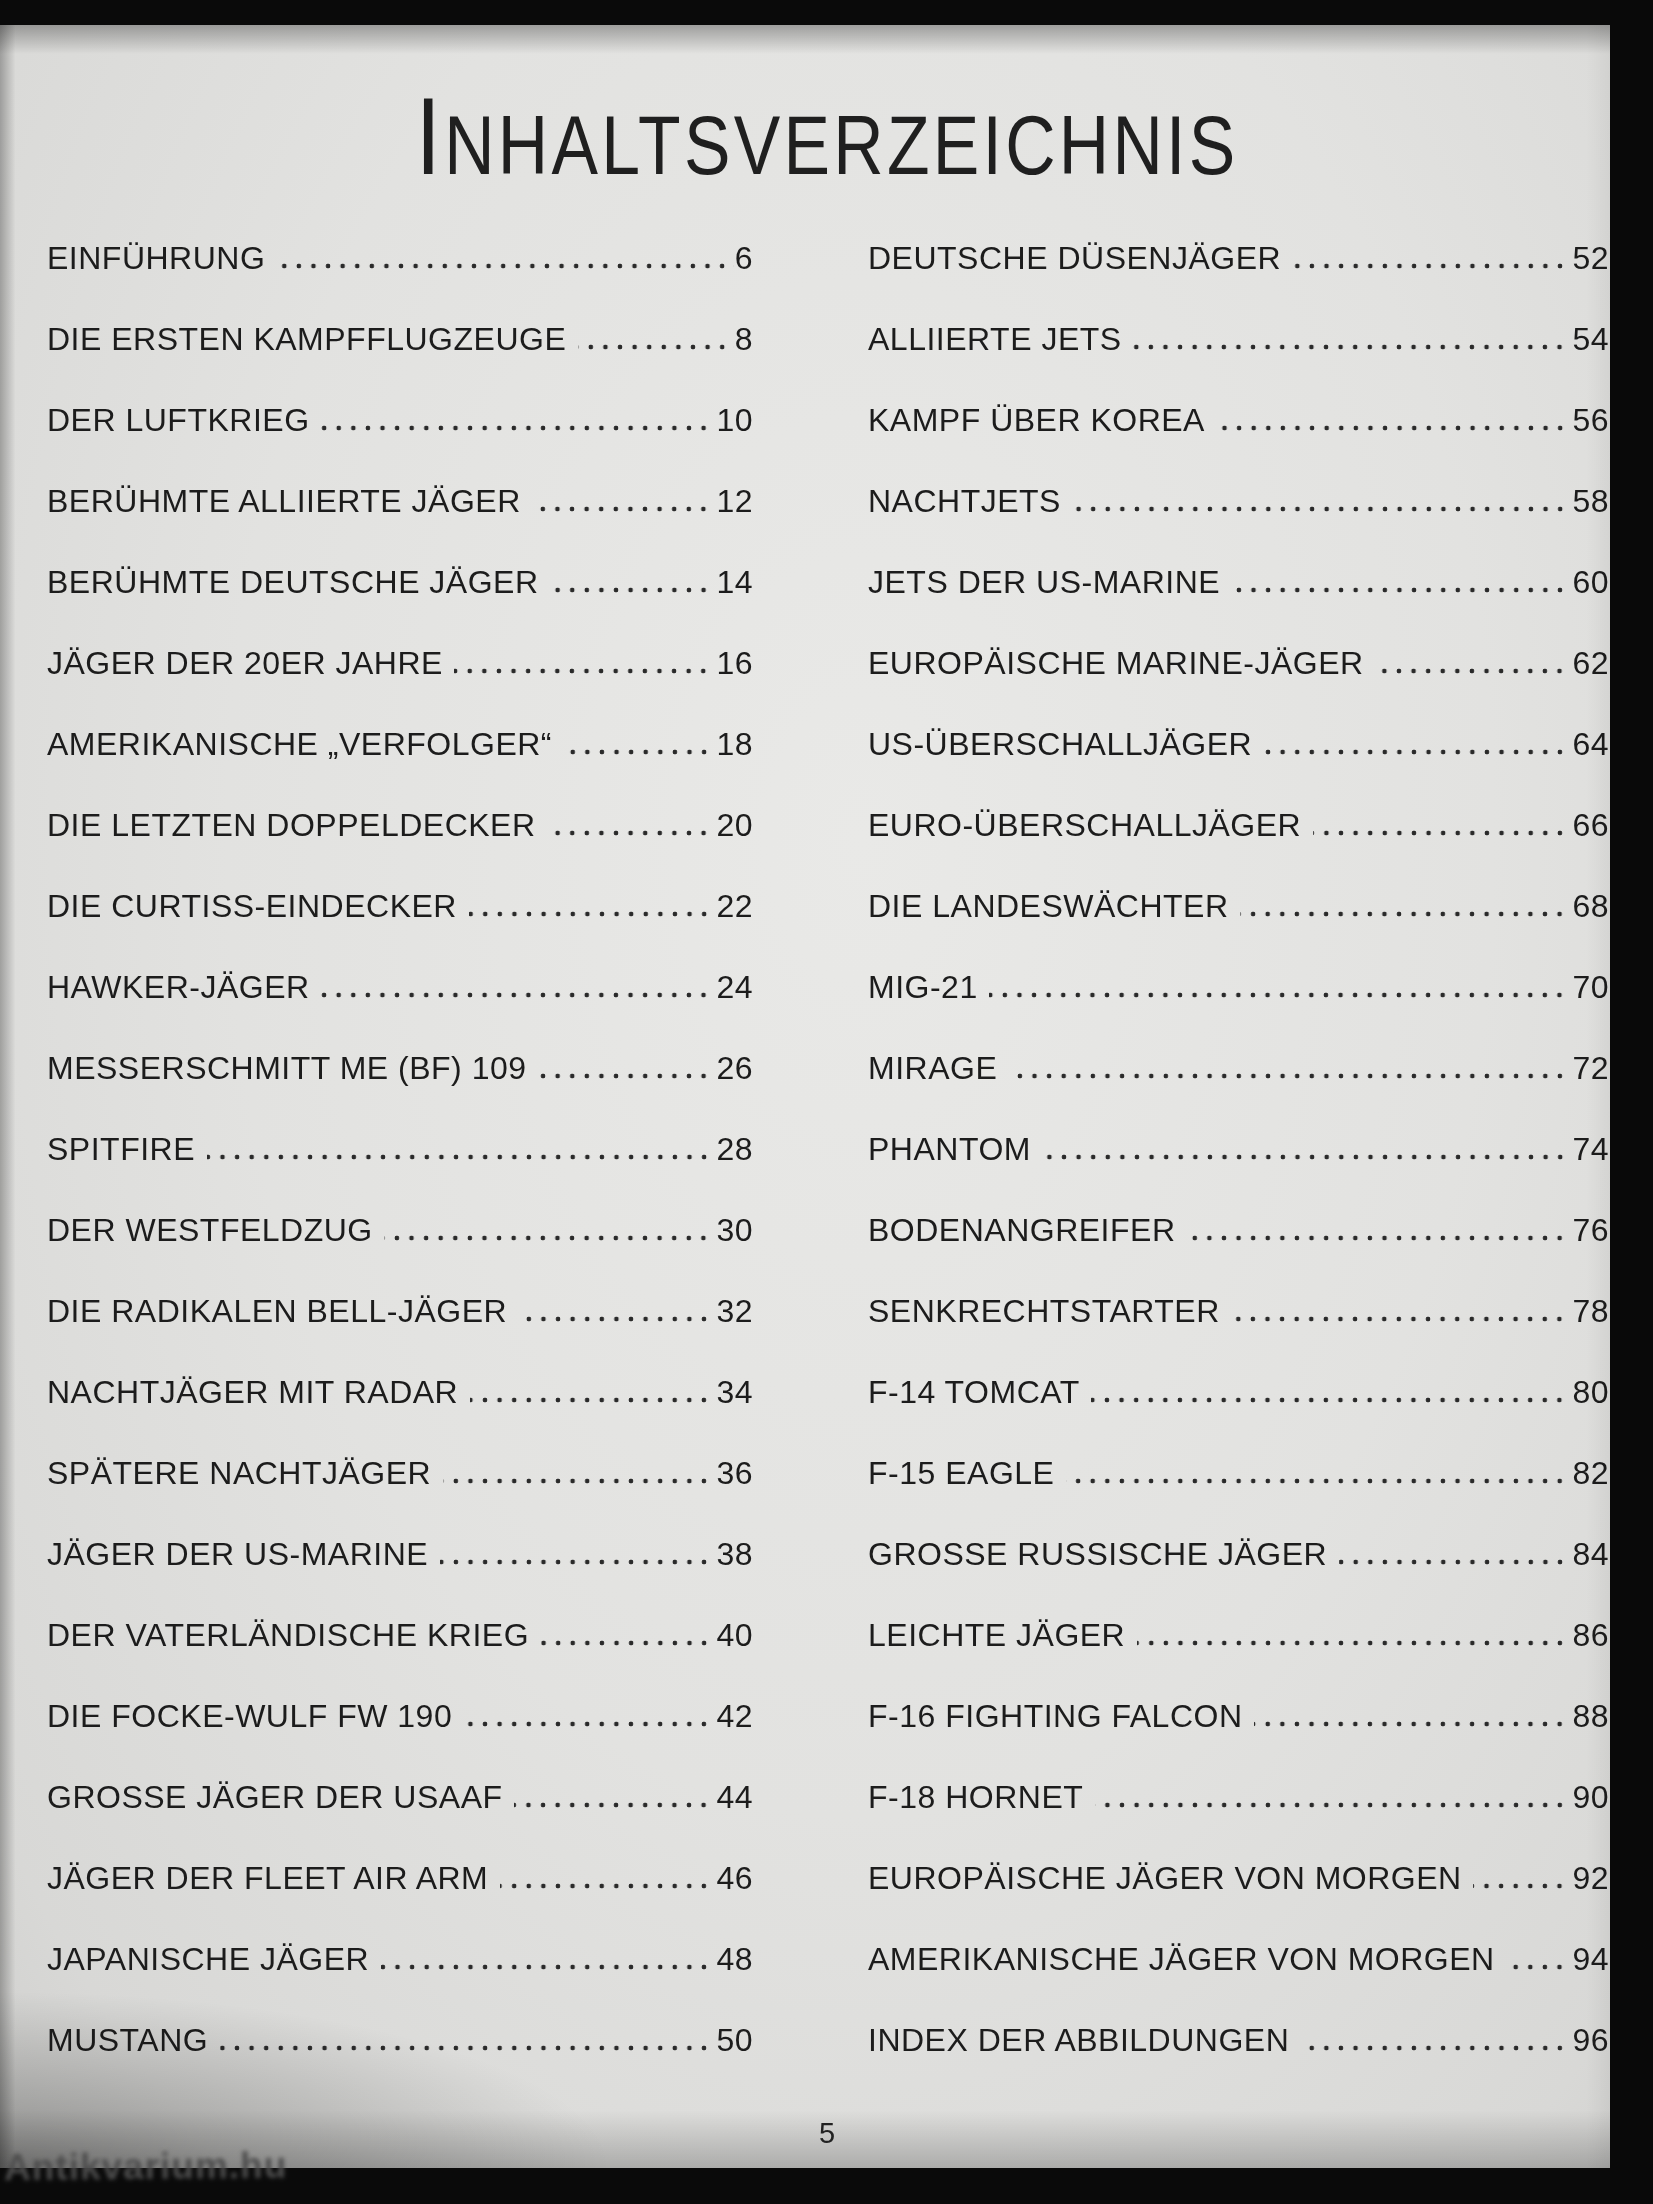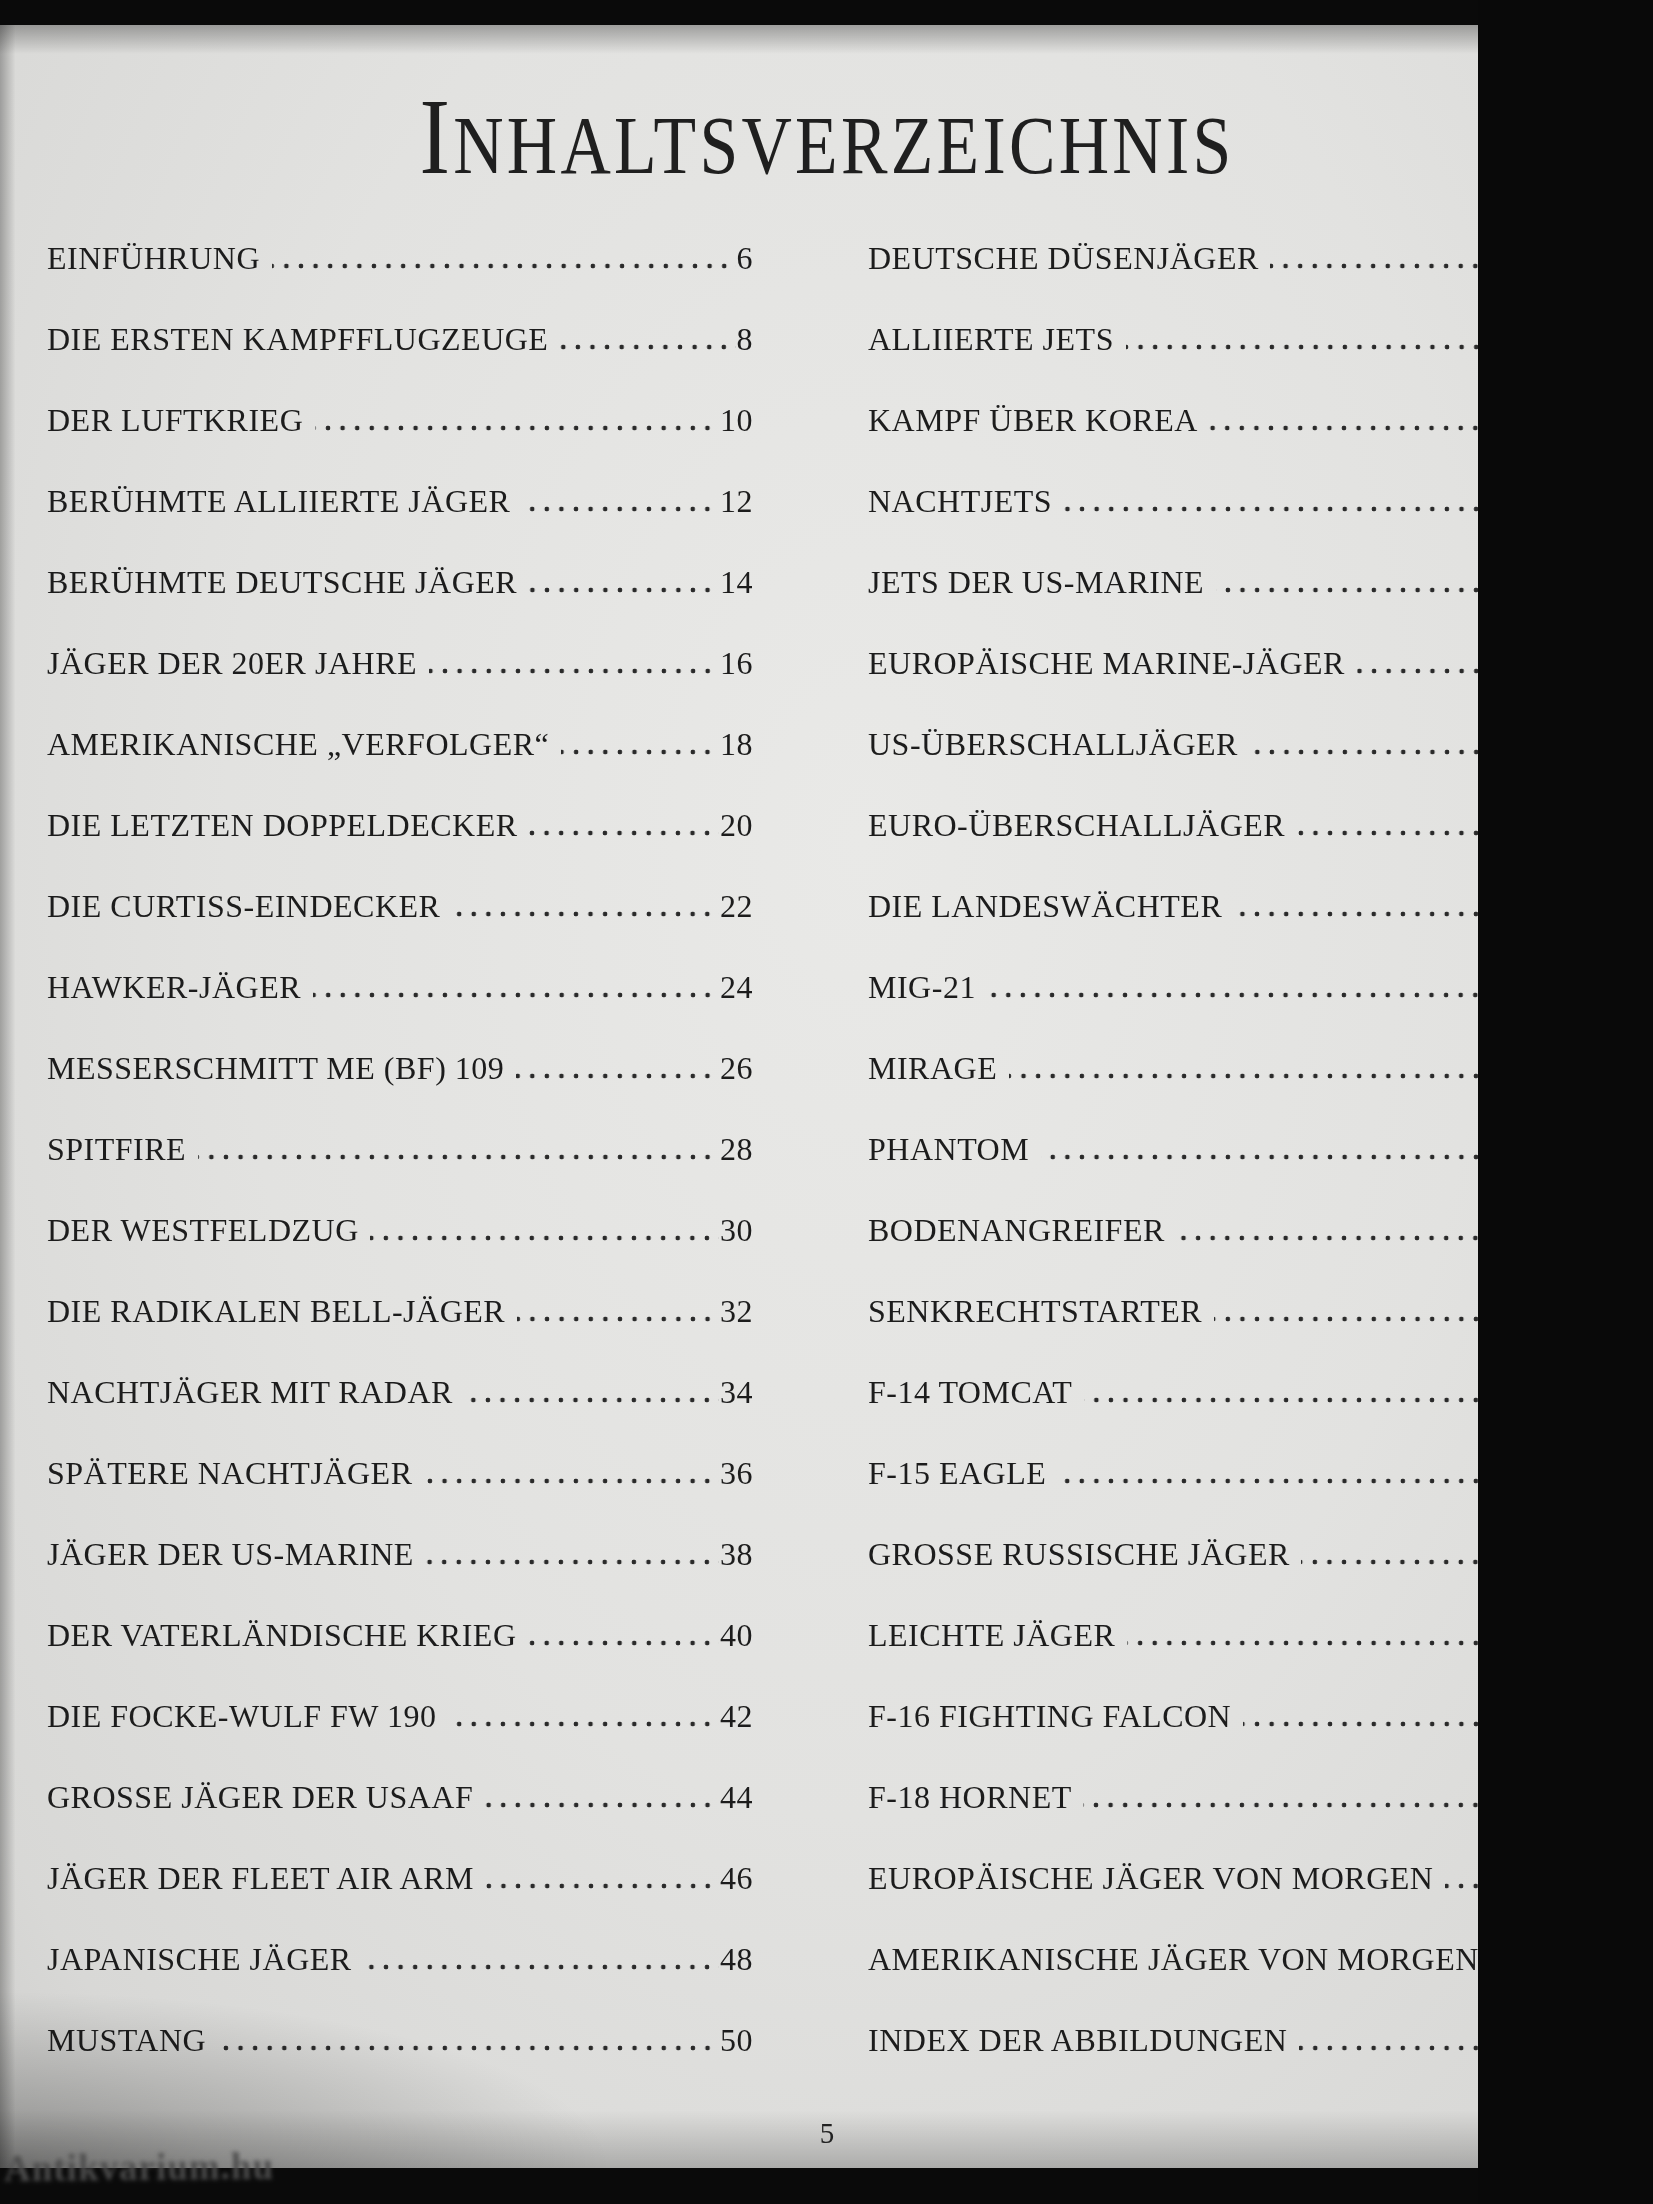--- a/index.html
+++ b/index.html
@@ -1,19 +1,19 @@
 <!DOCTYPE html>
 <html><head>
 <meta charset="utf-8">
 <style>
   html,body { margin:0; padding:0; background:#090909; }
   .scan {
-    position:relative; width:1478px; height:2205px; overflow:hidden;
+    position:relative; width:1610px; height:2205px; overflow:hidden;
     background:#0c4a6e;
-    font-family:Liberation Serif, serif;
+    font-family:Liberation Sans, sans-serif;
     color:#1c1c1c;
   }
   
   .page {
     position:absolute; left:0; top:25px; width:1654px; height:2143px;
     background:
       radial-gradient(ellipse at 52% 38%, #e9e9e7 0%, #e2e2e0 52%, #d8d8d6 88%, #cfcfcd 100%);
   }
   
   .page::before {

